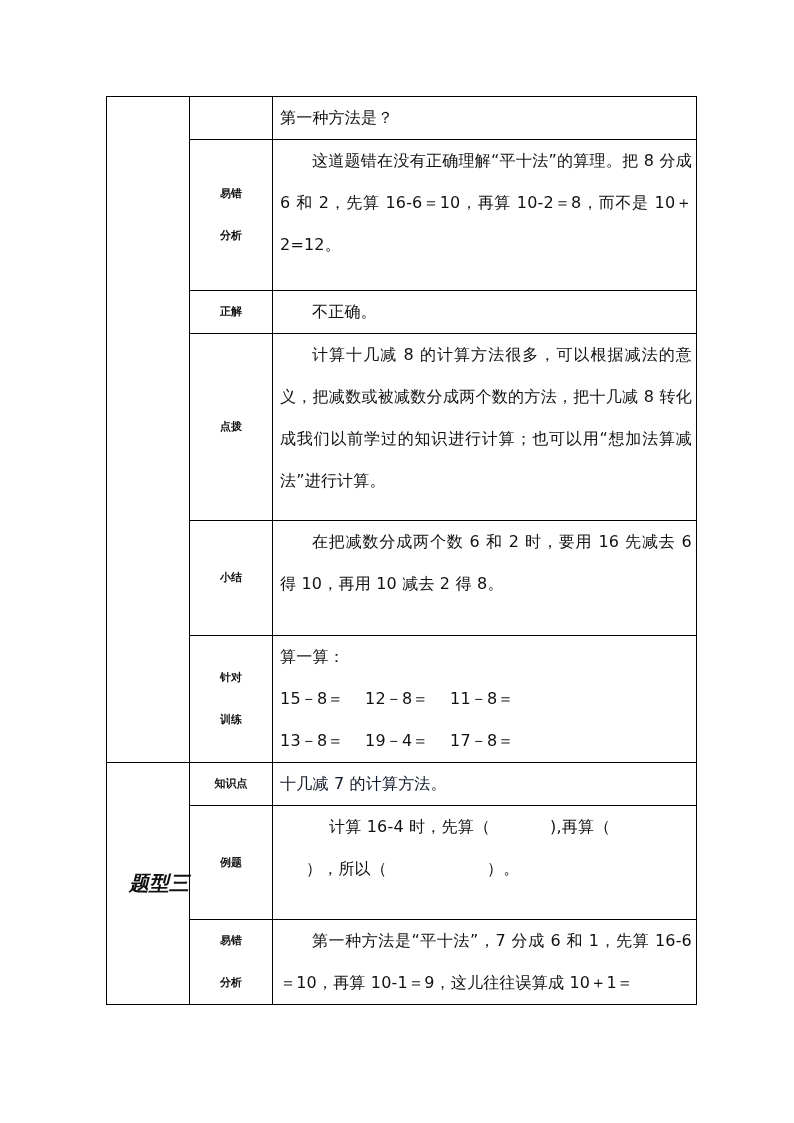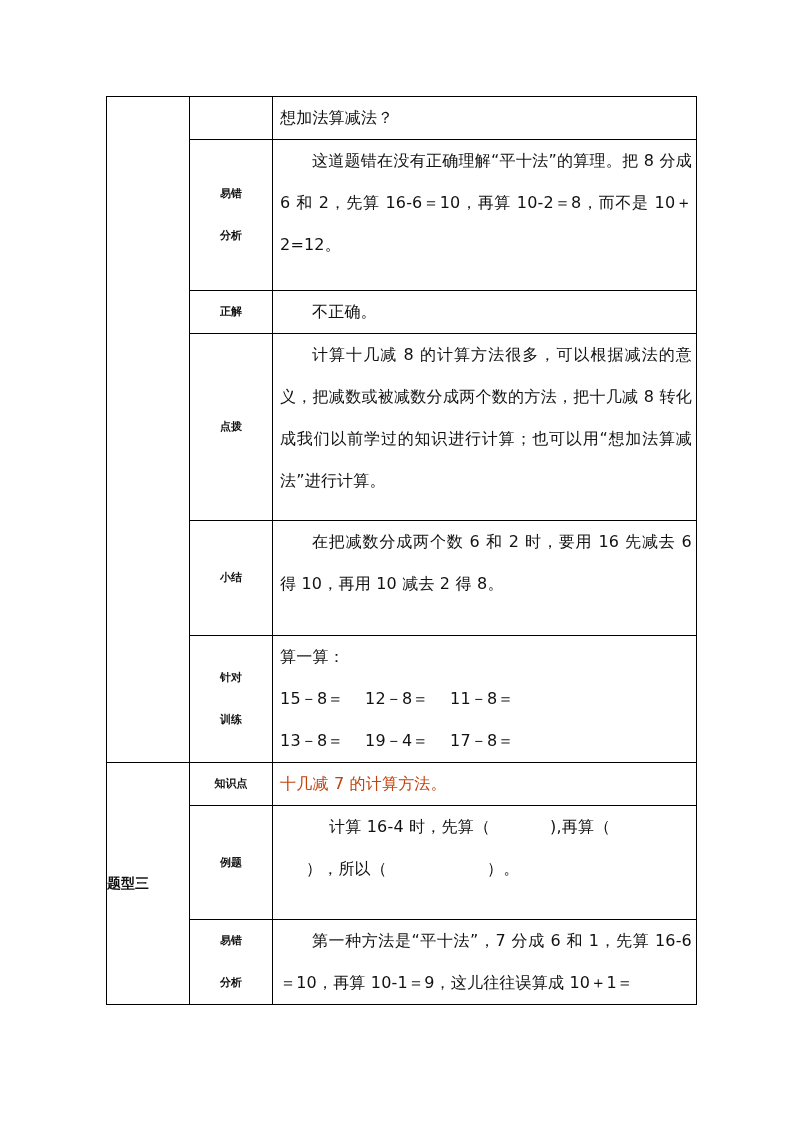--- a/index.html
+++ b/index.html
@@ -26,58 +26,59 @@
     .page-table td {
       border: 1.3px solid #000000;
       padding: 0;
       vertical-align: middle;
     }
     .col-section { width: 83px; }
     .col-label { width: 83px; }
     .col-content { width: 424px; }
 
     .section-label {
-      text-align: left;
+      text-align: right;
       font-weight: bold;
-      font-size: 14px;
+      font-size: 20px;
+      font-style: italic;
     }
     .row-label {
       text-align: center;
       font-weight: bold;
       font-size: 11px;
       line-height: 42px;
     }
     .content {
       font-size: 16px;
       line-height: 42px;
       padding: 0 4px 0 7px !important;
       text-align: justify;
       letter-spacing: 0.2px;
     }
     .content.top { vertical-align: top; }
     .indent { text-indent: 2em; margin-left: 17px; }
-    .red-text { color: #c2410c; }
+    .red-text { color: #0f172a; }
     .blank { display: inline-block; }
     .practice-line { white-space: pre; }
   </style>
 </head>
 <body>
 
 <table class="page-table">
   <colgroup>
     <col class="col-section">
     <col class="col-label">
     <col class="col-content">
   </colgroup>
 
   <tbody>
       <tr style="height:42px;">
     <td rowspan="6" class="section-label"></td>
     <td class="row-label"></td>
-    <td class="content">想加法算减法？</td>
+    <td class="content">第一种方法是？</td>
   </tr>
 
   <tr style="height:151px;">
     <td class="row-label">
       <div>易错</div>
       <div>分析</div>
     </td>
     <td class="content top indent">这道题错在没有正确理解“平十法”的算理。把 8 分成 6 和 2，先算 16-6＝10，再算 10-2＝8，而不是 10＋2=12。</td>
   </tr>
 

